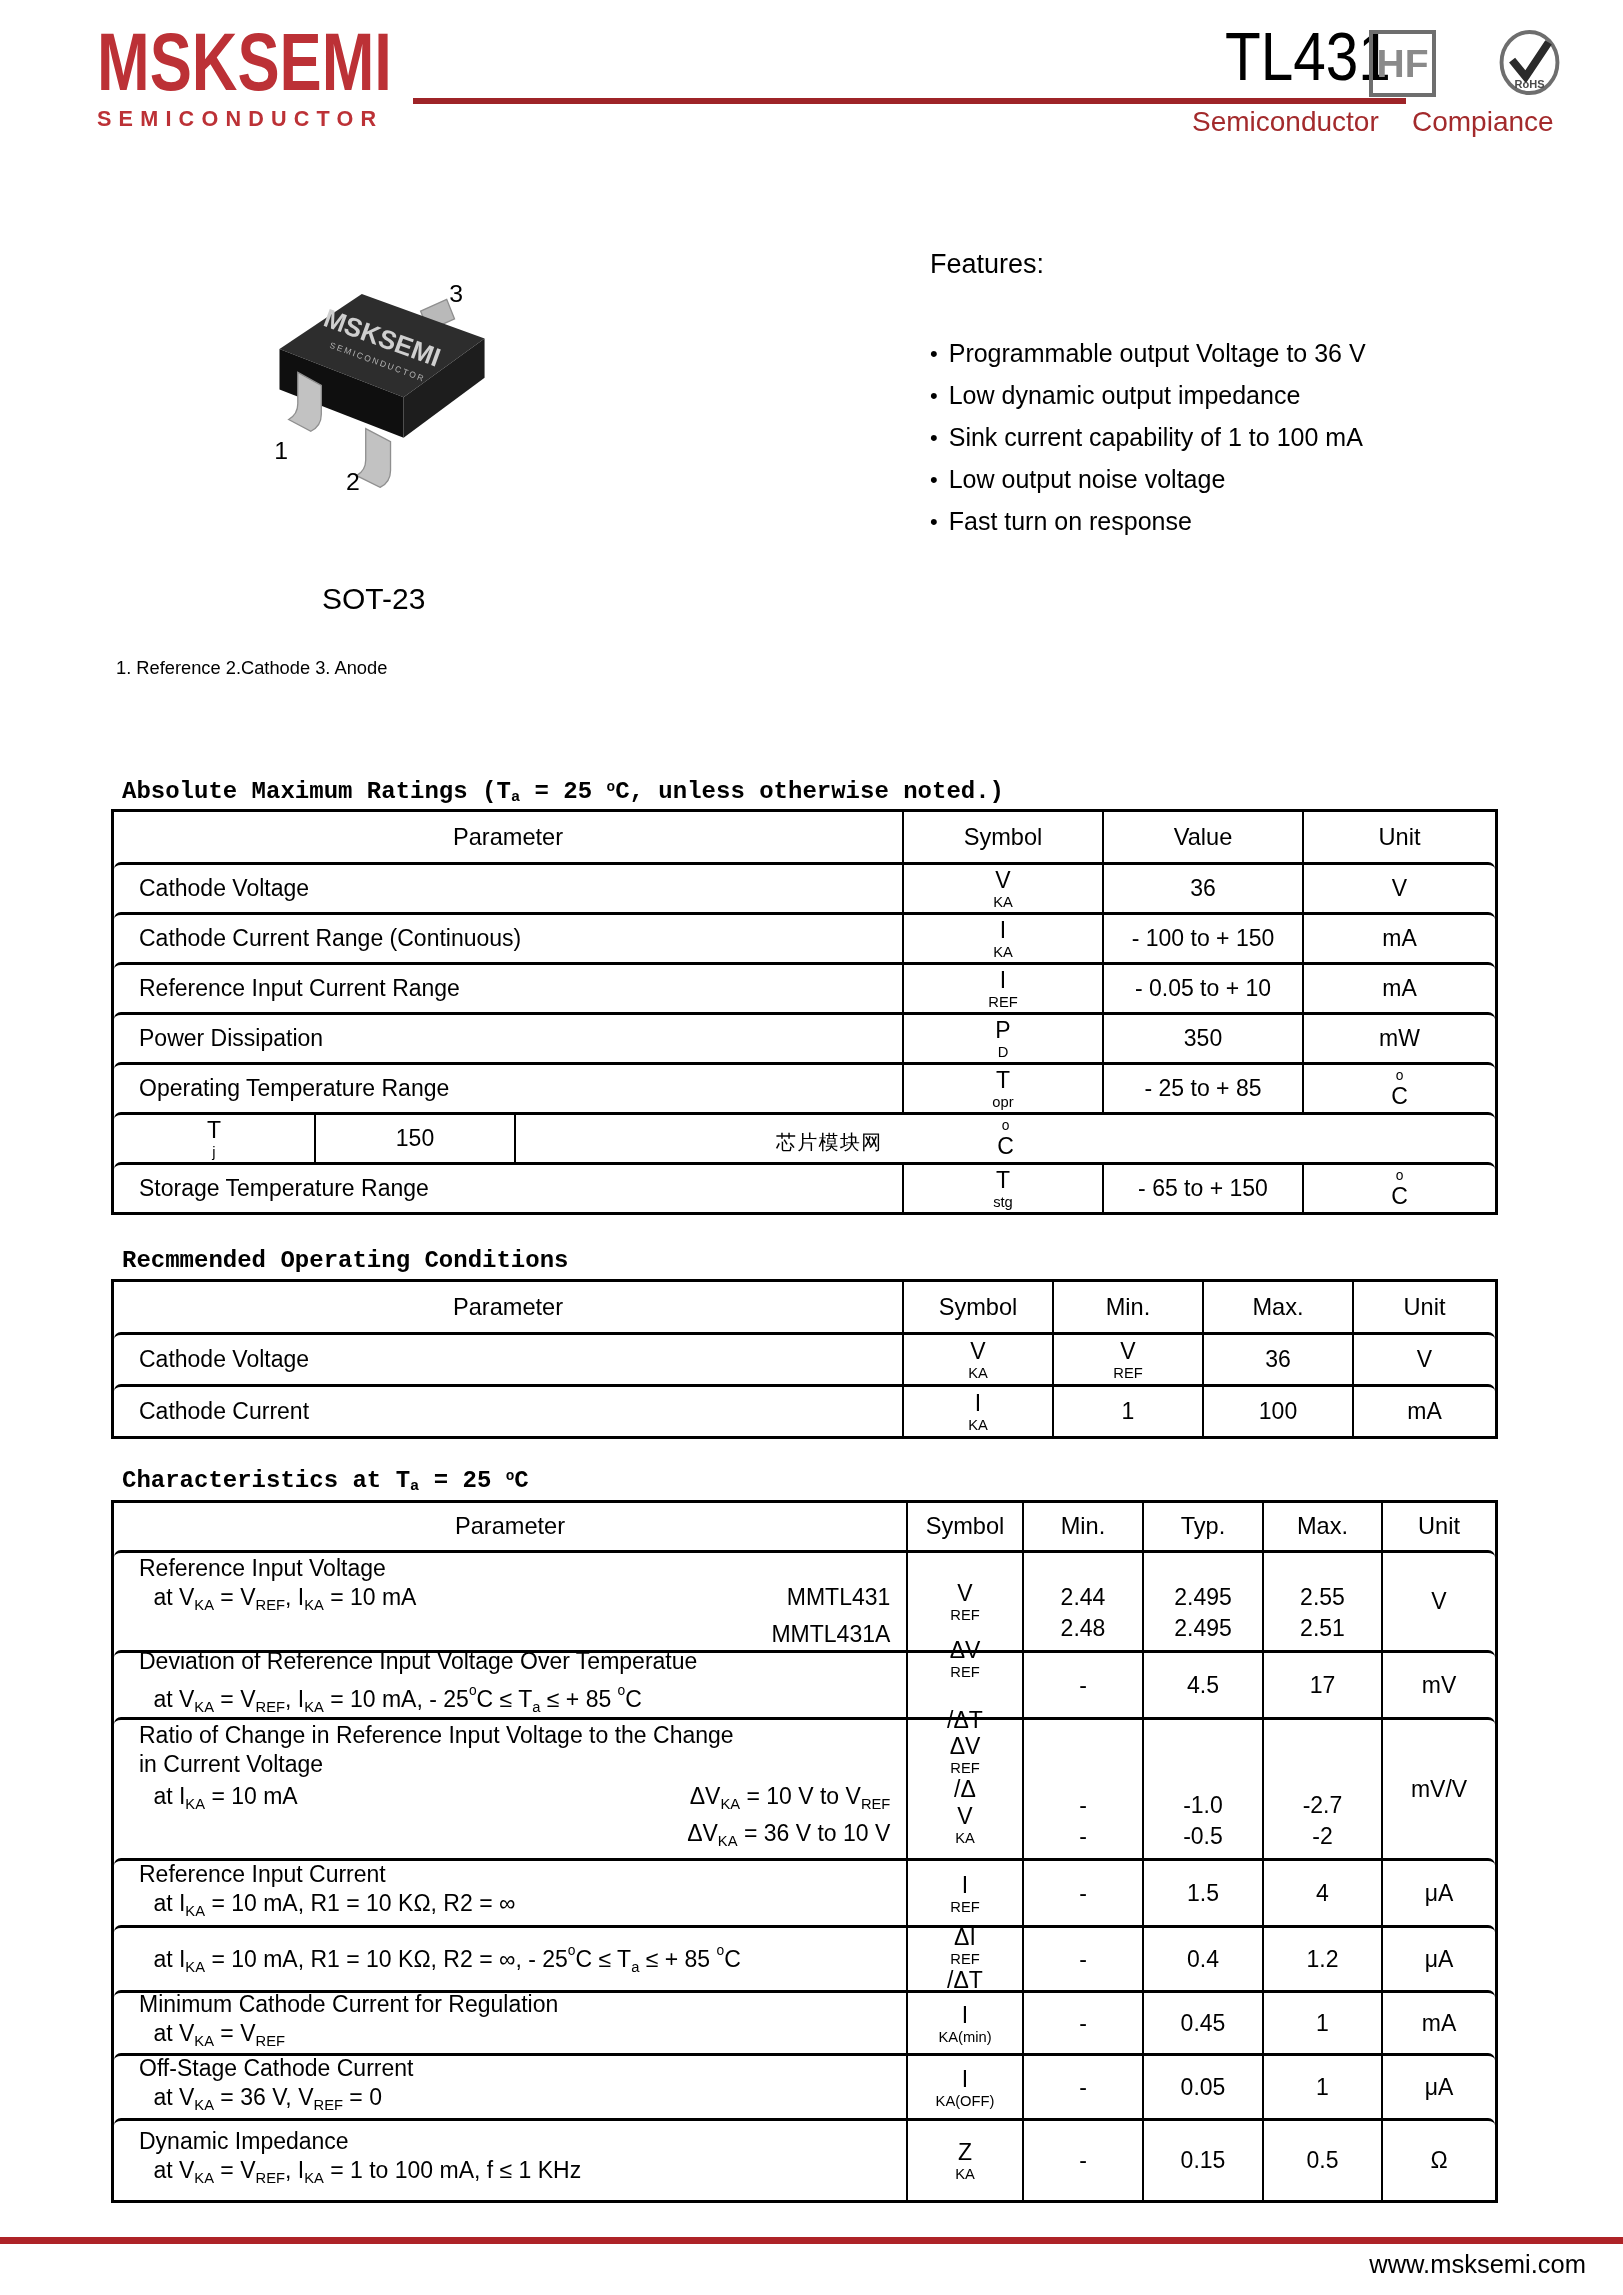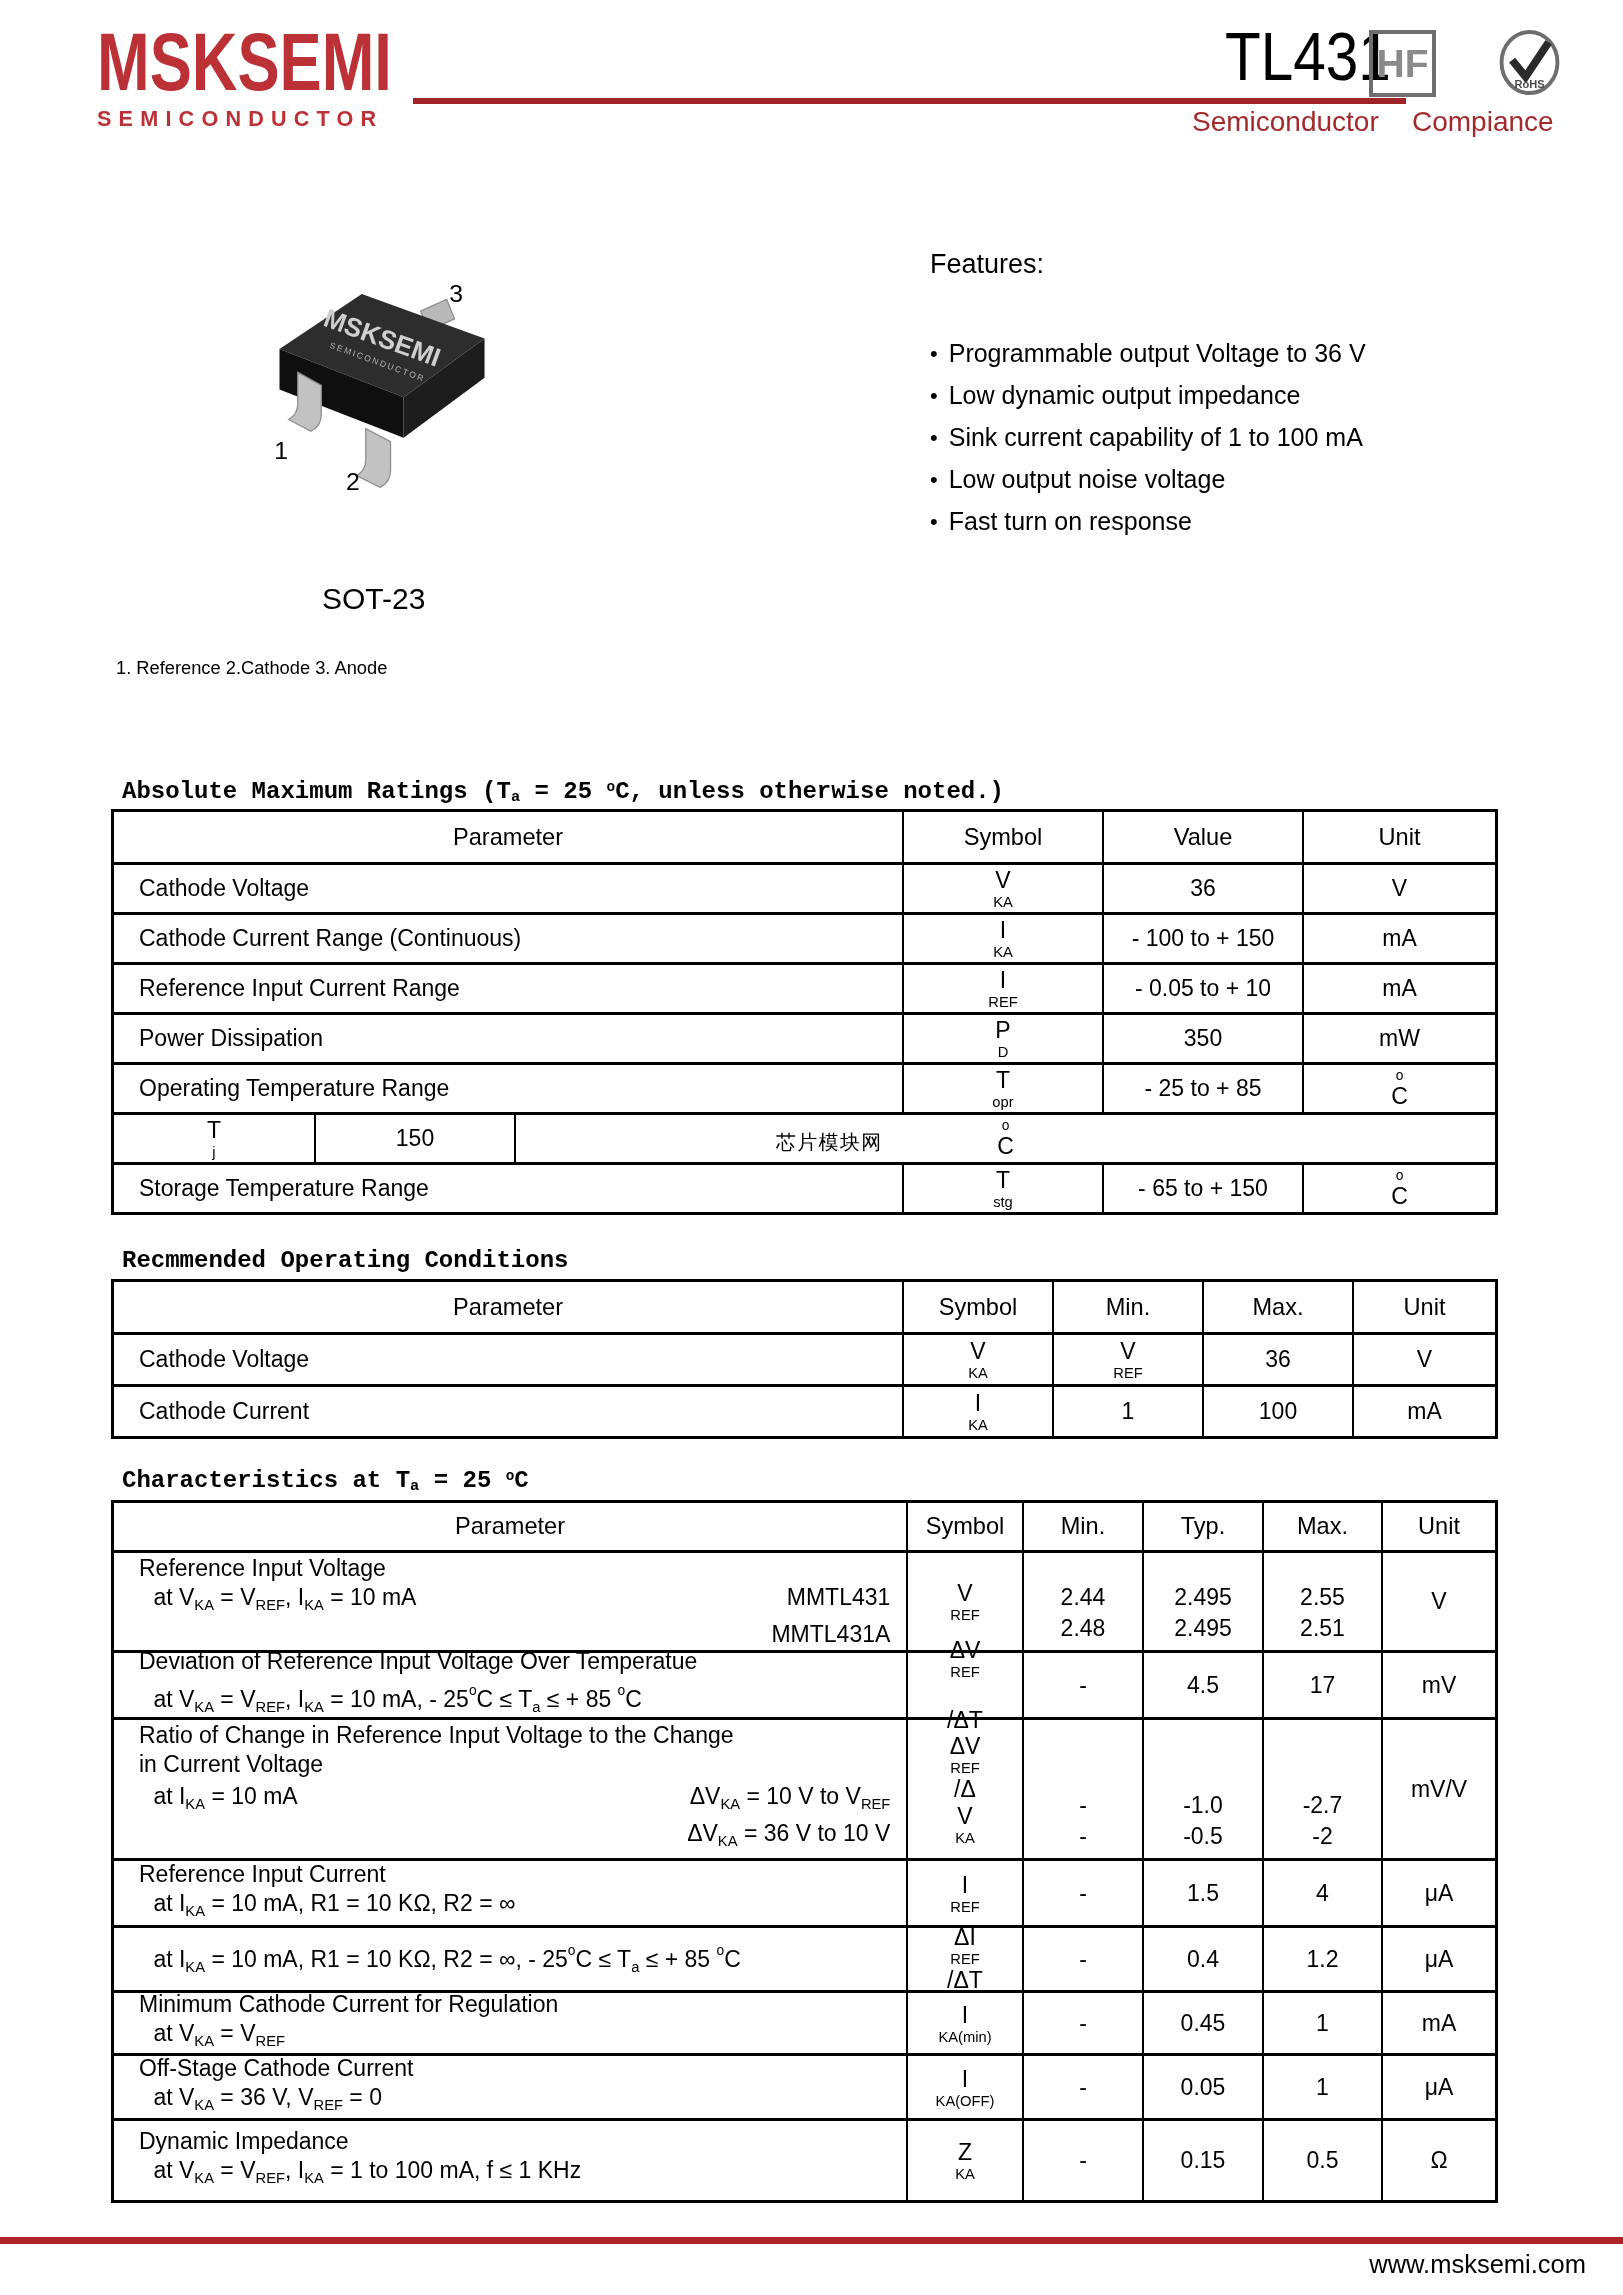--- a/index.html
+++ b/index.html
@@ -34,21 +34,21 @@
   .sot-label{position:absolute;left:322px;top:582px;font-size:30px;}
   .pin-desc{position:absolute;left:116px;top:657px;font-size:18.3px;}
 
   
   .sec-h{position:absolute;left:122px;font-size:24px;font-weight:700;white-space:nowrap;font-family:Liberation Mono, monospace;}
   .sec-h1{top:778px;} .sec-h2{top:1247px;} .sec-h3{top:1467px;}
 
   
   .tbl{position:absolute;left:111px;width:1387px;border:3.3px solid #000;box-sizing:border-box;background:#fff;}
   .tbl1{top:809px;} .tbl2{top:1279px;} .tbl3{top:1500px;}
-  .trow{display:flex;box-sizing:border-box;}
+  .trow{display:flex;box-sizing:border-box;border-radius:7px;}
   .trow + .trow{border-top:3.3px solid #000;}
   .tcell{box-sizing:border-box;display:flex;flex-direction:column;justify-content:center;font-size:23px;}
   .tcell + .tcell{border-left:2px solid #000;}
   .hdr .tcell{align-items:center;text-align:center;font-size:23.6px;}
   .c{align-items:center;text-align:center;}
   .vb{justify-content:flex-end !important;padding-bottom:6.5px;line-height:31px;}
   .param{padding:1.3px 15.7px 1.3px 25px;}
   .pline{display:flex;justify-content:space-between;line-height:29px;white-space:nowrap;}
   .ind2{padding-left:14.4px;}
   .gap{height:14.4px;}

